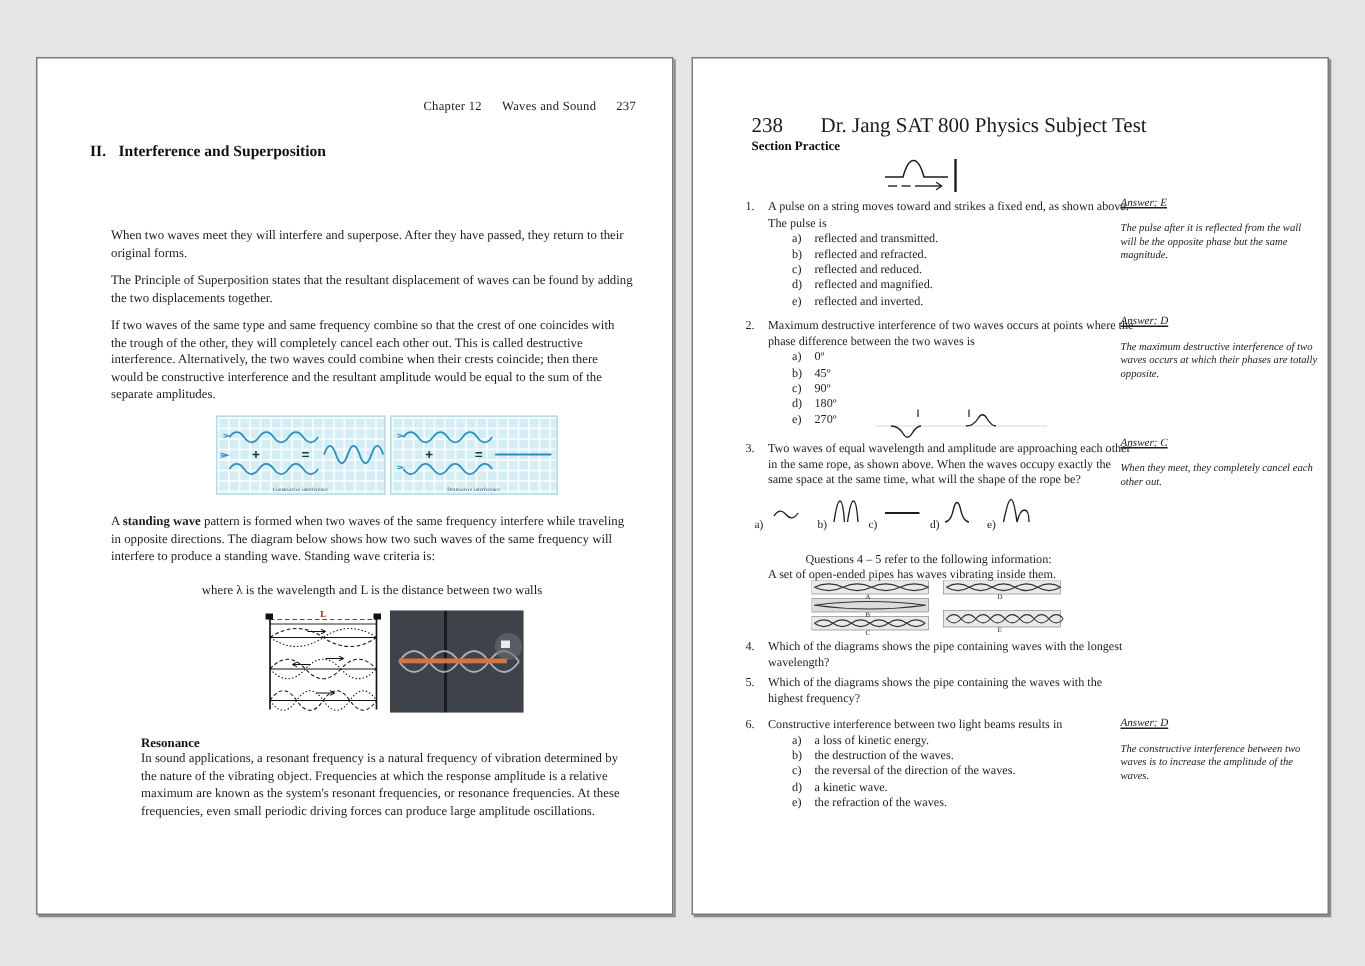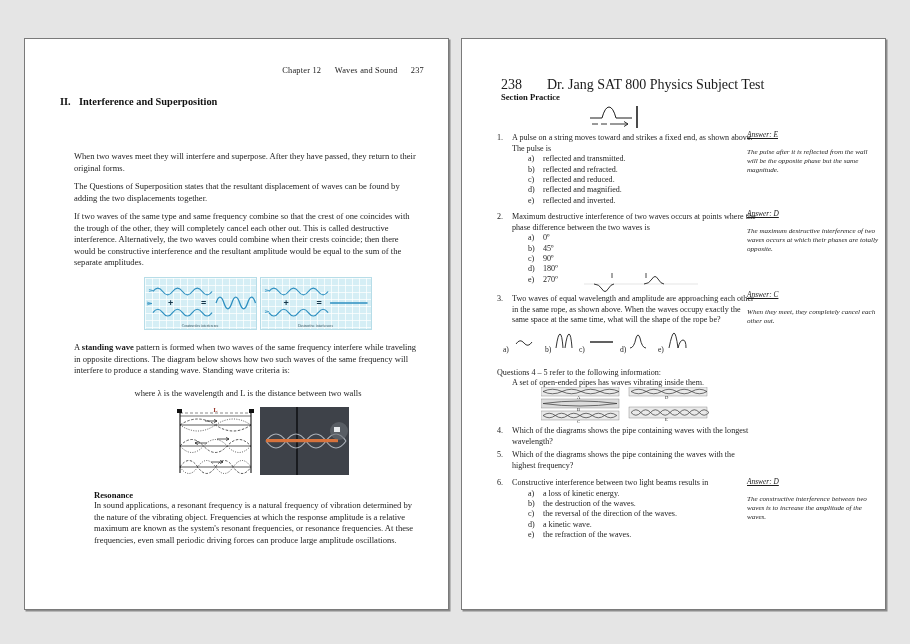--- a/index.html
+++ b/index.html
@@ -156,21 +156,21 @@
     position: absolute; left: 747px; width: 132px;
     font-family: "Liberation Serif", serif;
   }
   .ans-label { font-size: 7.4px; font-style: italic; color: #1d1d1d; text-decoration: underline; }
   .ans-expl {
     font-size: 7.1px; font-style: italic; line-height: 9.2px;
     color: #1d1d1d; margin-top: 9px;
   }
 
   .intro-block { position: absolute; left: 36px; width: 270px; }
-  .intro-l1 { font-size: 8.1px; color: #1d1d1d; }
+  .intro-l1 { font-size: 8.1px; color: #1d1d1d; margin-left: 40px; }
   .intro-l2 { font-size: 8.1px; color: #1d1d1d; margin-left: 15px; margin-top: 1px; }
 
   
   .fig-pulse { position: absolute; top: 104px; left: 588px; width: 58px; height: 26px; }
   .fig-twowave { position: absolute; top: 270px; left: 582px; width: 118px; height: 26px; }
   .fig-choices3 { position: absolute; top: 330px; left: 503px; width: 190px; height: 24px; }
   .fig-choices3 .cl {
     position: absolute; font-size: 7.6px; color: #1d1d1d; bottom: 0;
   }
   .fig-pipes { position: absolute; top: 387px; left: 541px; width: 168px; height: 34px; }
@@ -193,21 +193,21 @@
       <span class="rh-sep"></span>
       <span>Waves and Sound</span>
       <span class="rh-pg">237</span>
     </div>
 
     <div class="sec-heading">
       <span class="numeral">II.</span><span>Interference and Superposition</span>
     </div>
 
     <div class="body-p p1">When two waves meet they will interfere and superpose. After they have passed, they return to their original forms.</div>
-    <div class="body-p p2">The Questions of Superposition states that the resultant displacement of waves can be found by adding the two displacements together.</div>
+    <div class="body-p p2">The Principle of Superposition states that the resultant displacement of waves can be found by adding the two displacements together.</div>
     <div class="body-p p3">If two waves of the same type and same frequency combine so that the crest of one coincides with the trough of the other, they will completely cancel each other out. This is called destructive interference. Alternatively, the two waves could combine when their crests coincide; then there would be constructive interference and the resultant amplitude would be equal to the sum of the separate amplitudes.</div>
 
     <div class="interf-fig">
 
       <div class="interf-panel">
         <div class="grid-lines"></div>
         <svg viewBox="0 0 112 53" preserveAspectRatio="none">
           <path d="M8,14 q5,-7 10,0 q5,7 10,0 q5,-7 10,0 q5,7 10,0 q5,-7 10,0 q5,7 10,0" fill="none" stroke="#2d8fc0" stroke-width="1.2"></path>
           <path d="M8,36 q5,-7 10,0 q5,7 10,0 q5,-7 10,0 q5,7 10,0 q5,-7 10,0 q5,7 10,0" fill="none" stroke="#2d8fc0" stroke-width="1.2"></path>
           <path d="M4,12 l4,1 l-4,1" fill="none" stroke="#2d8fc0" stroke-width=".7"></path>

